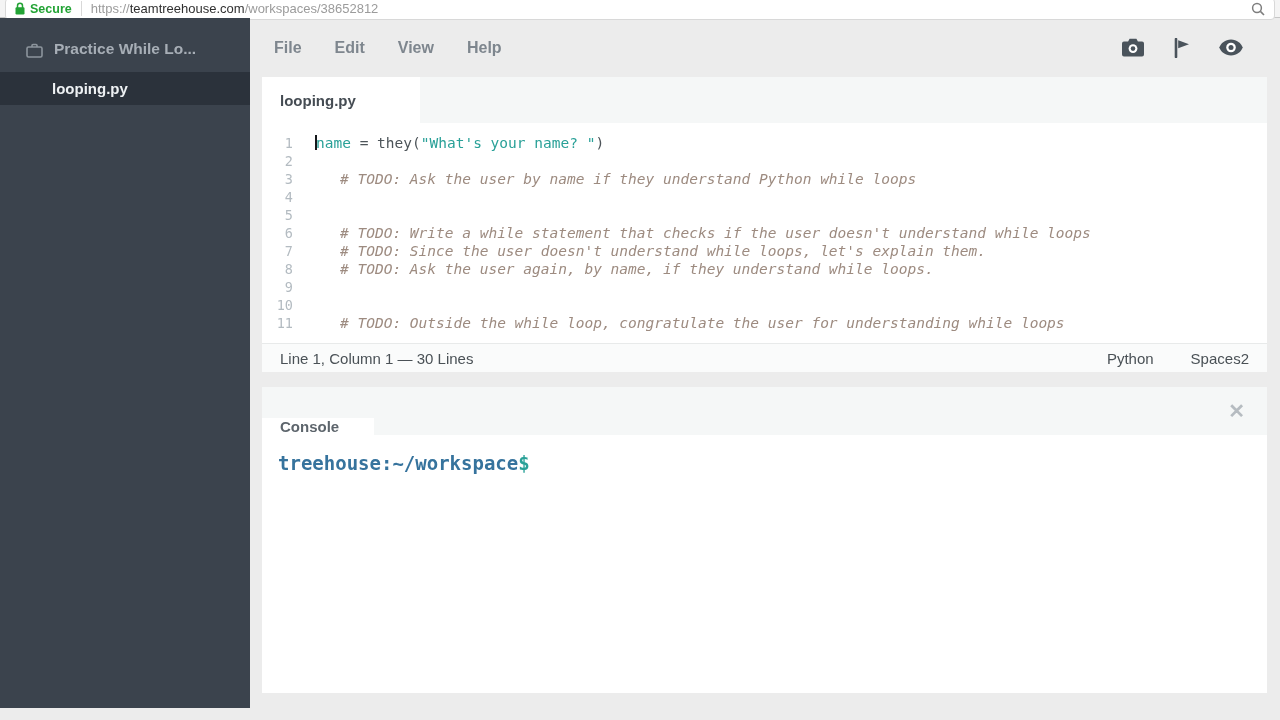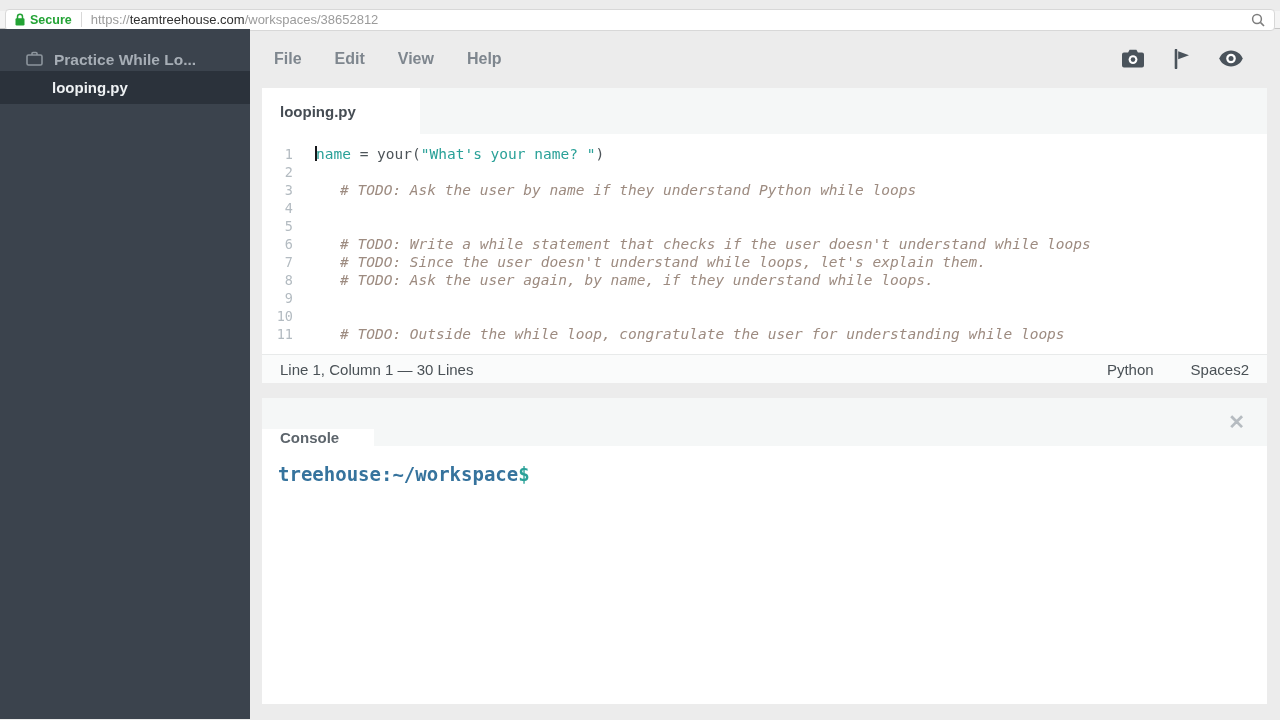--- a/index.html
+++ b/index.html
@@ -1,33 +1,33 @@
 <!DOCTYPE html>
 <html><head>
 <meta charset="utf-8">
 <style>
   * { margin:0; padding:0; box-sizing:border-box; }
   html,body { width:1280px; height:720px; overflow:hidden; }
   body { font-family:"Liberation Sans", sans-serif; background:#ececec; position:relative; }
 
   
   .browser-bar { height:18px; background:#f4f4f4; border-bottom:1px solid #c6c6c6;
-                 display:flex; align-items:center; padding:0 5px;margin-top:11px; }
+                 display:flex; align-items:center; padding:0 5px; }
   .url-bar { flex:1; height:22px; background:#fff; border:1px solid #d8d8d8; border-radius:4px;
              display:flex; align-items:center; padding:0 9px; font-size:13px; }
   .secure-label { color:#23a335; font-weight:bold; font-size:12.5px; margin-left:5px; }
   .url-sep { width:1px; height:15px; background:#d8d8d8; margin:0 9px; }
   .url-scheme, .url-path { color:#9b9b9b; }
   .url-domain { color:#303030; }
   .zoom-wrap { margin-left:auto; display:flex; align-items:center; }
 
   
   .content { display:flex; height:690px; }
   .sidebar { width:250px; background:#3b434d; flex-shrink:0; padding-top:16px; }
-  .project-row { display:flex; align-items:flex-start; gap:11px; padding:6px 14px 2px 26px;
+  .project-row { display:flex; align-items:flex-end; gap:11px; padding:6px 14px 14px 26px;
                  color:#a7aeb6; font-weight:bold; font-size:15.5px; white-space:nowrap; overflow:hidden; }
   .file-row { height:33px; display:flex; align-items:center; padding-left:52px;
               color:#eef1f3; font-weight:bold; font-size:15px; cursor:pointer; }
   .file-row.selected { background:#2b323b; }
 
   .main { flex:1; display:flex; flex-direction:column; min-width:0; }
 
   
   .menubar { height:59px; display:flex; align-items:center; padding:0 24px; }
   .menu-item { color:#7e868e; font-size:16px; font-weight:bold; margin-right:33px; cursor:pointer; }
@@ -146,21 +146,21 @@
       </div>
     </div>
 
     <div class="card editor-card">
       <div class="tab-bar">
         <div class="tab editor-tab">
           <span>looping.py</span>
         </div>
       </div>
       <div class="code-area" id="code-lines">
-          <div class="code-row"><div class="gutter">1</div><div class="code-text"><span class="caret"></span><span class="tok-ident">name</span><span class="tok-plain"> = your(</span><span class="tok-string">"What's your name? "</span><span class="tok-plain">)</span></div></div>
+          <div class="code-row"><div class="gutter">1</div><div class="code-text"><span class="caret"></span><span class="tok-ident">name</span><span class="tok-plain"> = they(</span><span class="tok-string">"What's your name? "</span><span class="tok-plain">)</span></div></div>
           <div class="code-row"><div class="gutter">2</div><div class="code-text"></div></div>
           <div class="code-row"><div class="gutter">3</div><div class="code-text"><span class="tok-comment"># TODO: Ask the user by name if they understand Python while loops</span></div></div>
           <div class="code-row"><div class="gutter">4</div><div class="code-text"></div></div>
           <div class="code-row"><div class="gutter">5</div><div class="code-text"></div></div>
           <div class="code-row"><div class="gutter">6</div><div class="code-text"><span class="tok-comment"># TODO: Write a while statement that checks if the user doesn't understand while loops</span></div></div>
           <div class="code-row"><div class="gutter">7</div><div class="code-text"><span class="tok-comment"># TODO: Since the user doesn't understand while loops, let's explain them.</span></div></div>
           <div class="code-row"><div class="gutter">8</div><div class="code-text"><span class="tok-comment"># TODO: Ask the user again, by name, if they understand while loops.</span></div></div>
           <div class="code-row"><div class="gutter">9</div><div class="code-text"></div></div>
           <div class="code-row"><div class="gutter">10</div><div class="code-text"></div></div>
           <div class="code-row"><div class="gutter">11</div><div class="code-text"><span class="tok-comment"># TODO: Outside the while loop, congratulate the user for understanding while loops</span></div></div>

